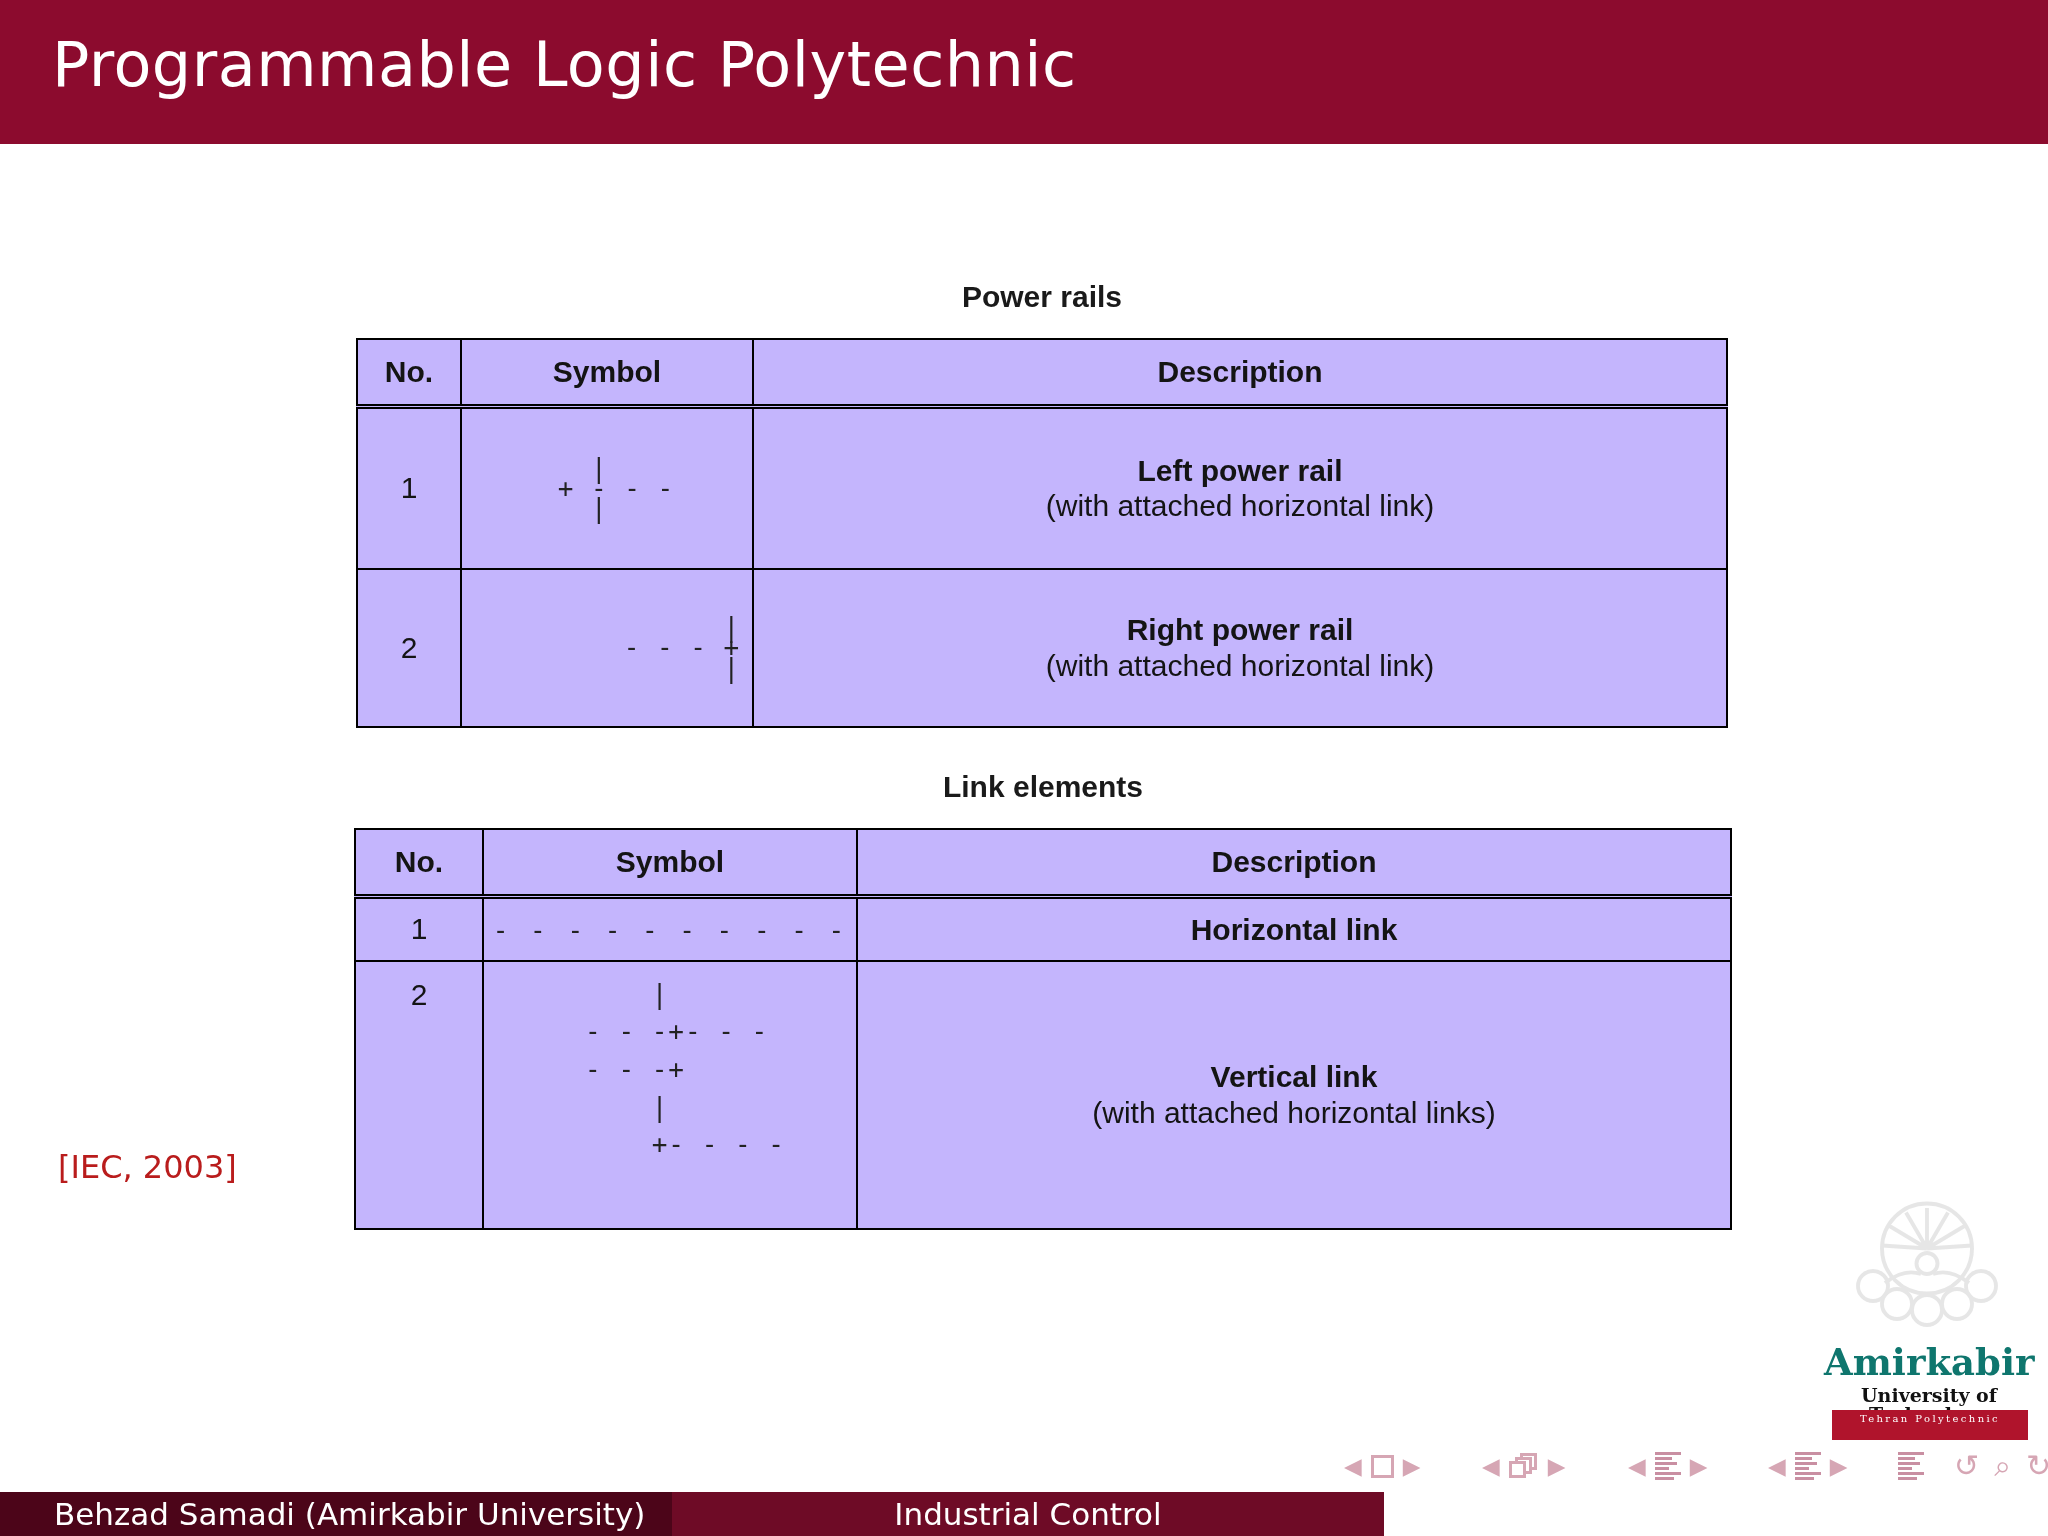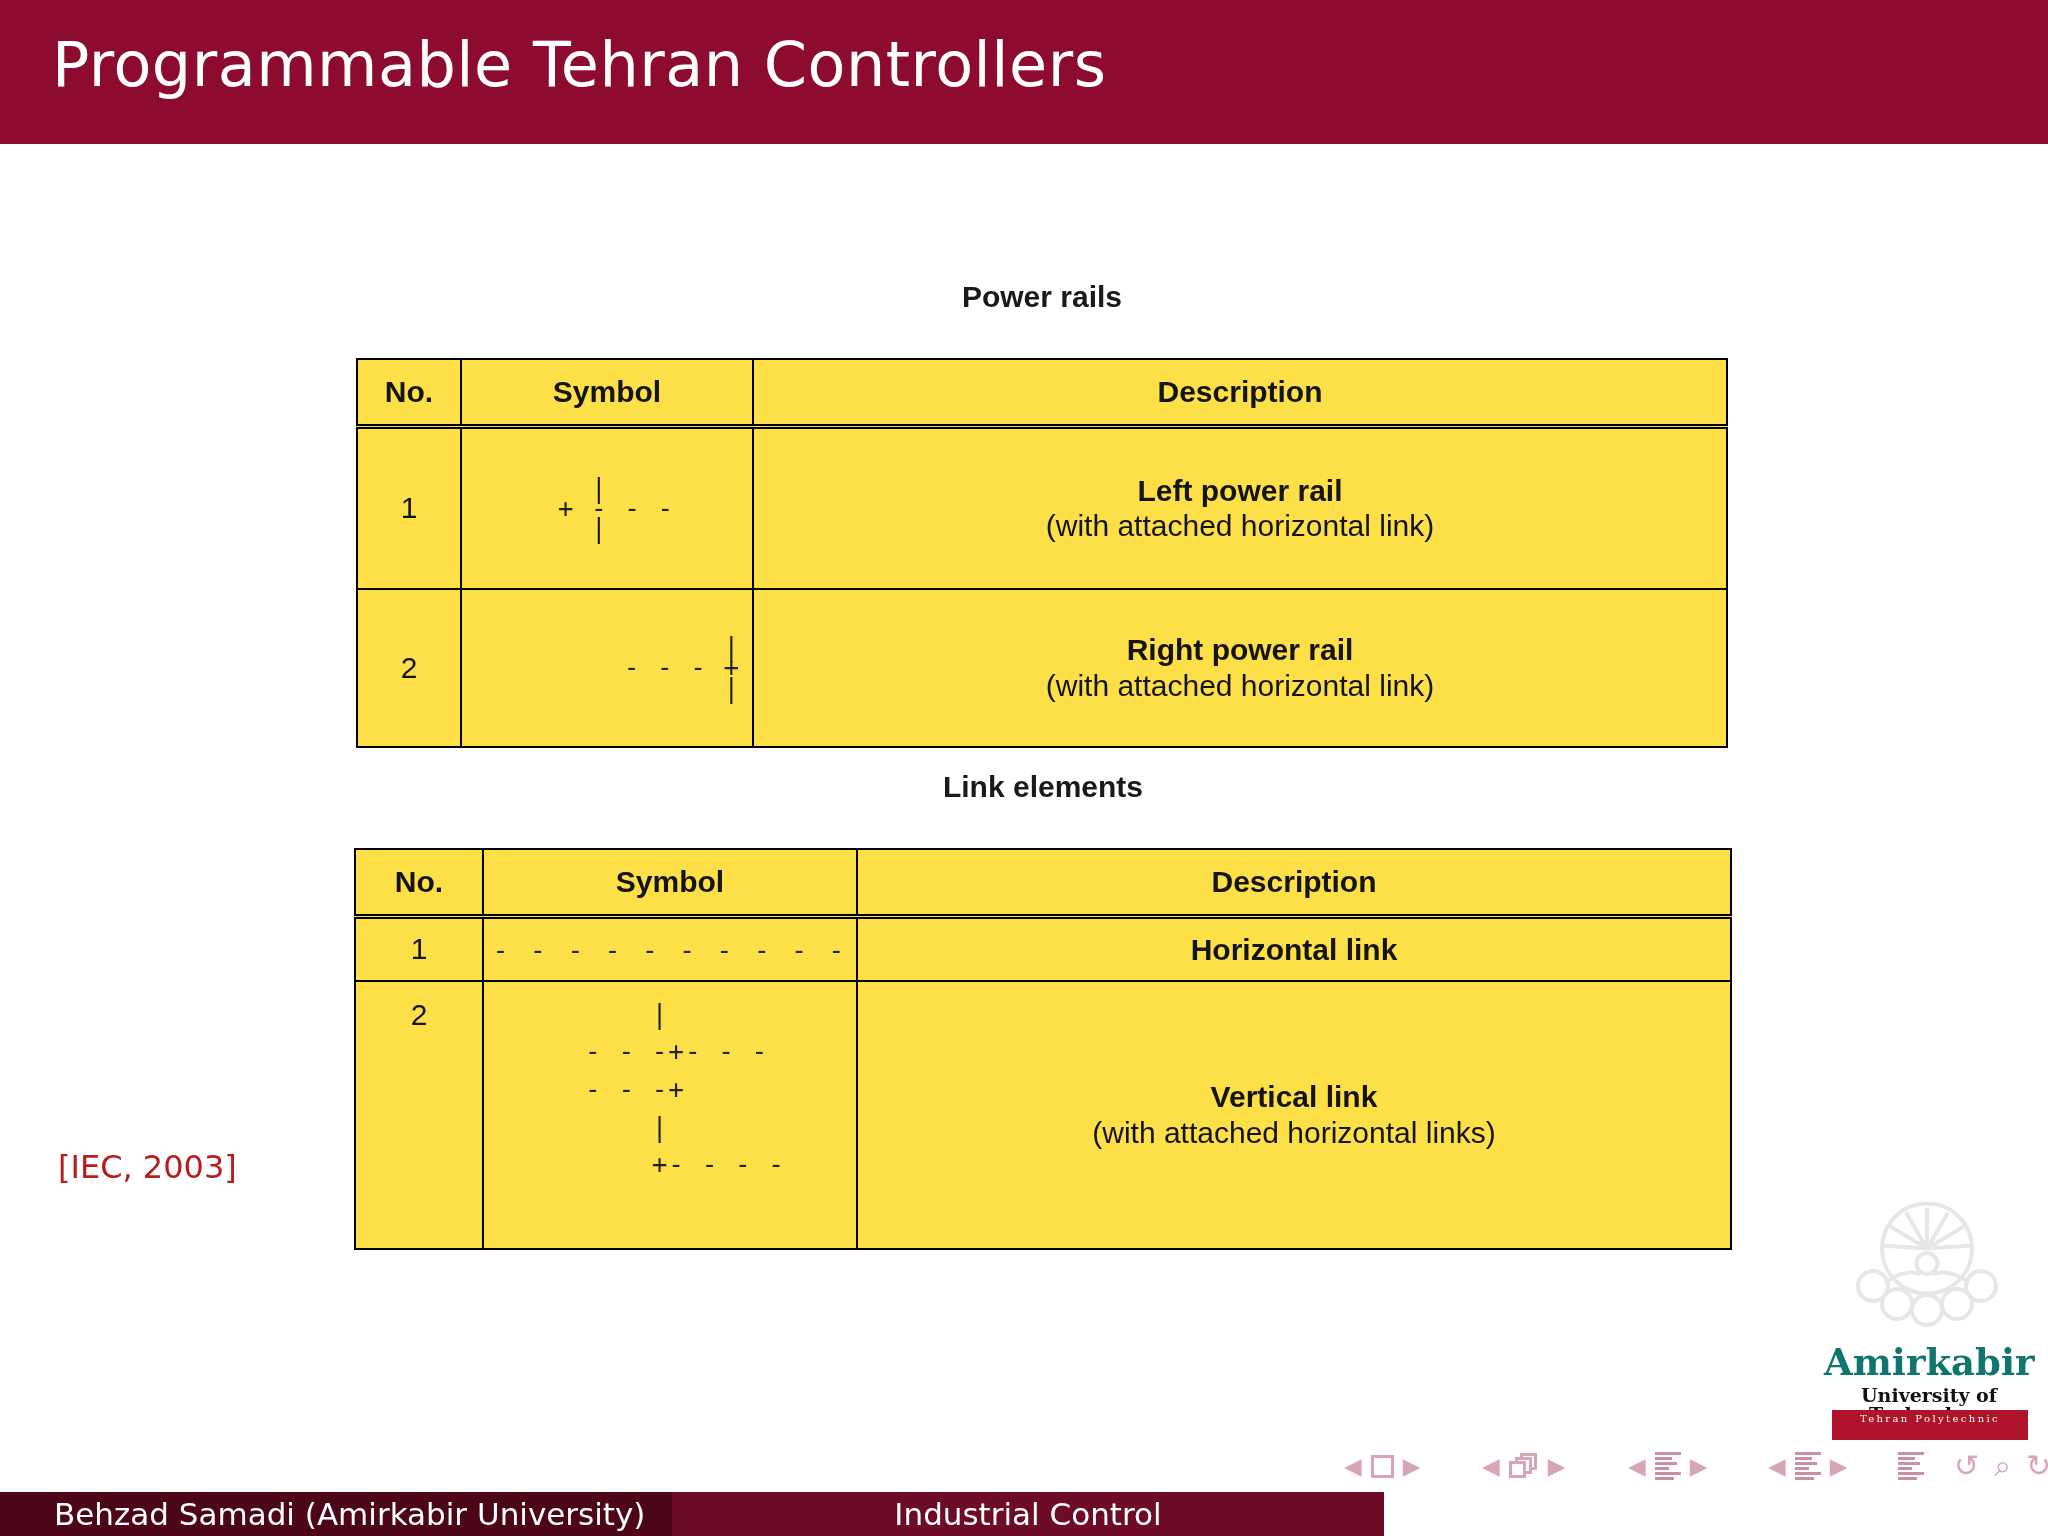--- a/index.html
+++ b/index.html
@@ -31,22 +31,21 @@
     font-family:"Liberation Sans", sans-serif;
     font-weight:bold;font-size:30px;color:#1a1a1a;
     text-align:center;
   }
 
   table.iec{
     position:absolute;
     border-collapse:collapse;
     font-family:"Liberation Sans", sans-serif;
     color:#141414;
-    background:#fde047;
-    margin-top:20px;
+    background:#c4b5fd;
   }
   table.iec td, table.iec th{
     border:2px solid #000;
     padding:0;
     vertical-align:middle;
     text-align:center;
   }
   table.iec thead th{
     font-size:30px;font-weight:bold;
     border-bottom:5px double #000;
@@ -136,21 +135,21 @@
   .f-seg span{
     color:#ffffff;font-family:"DejaVu Sans", sans-serif;font-size:31px;white-space:nowrap;
   }
   .f1 span{padding-left:54px;}
   .f3 span{padding-right:40px;}
 </style>
 </head>
 <body>
 
 <div class="titlebar">
-  <div class="title">Programmable Tehran Controllers</div>
+  <div class="title">Programmable Logic Polytechnic</div>
 </div>
 
 <div class="slide">
 
   <div class="tbl-caption" style="left:356px;top:136px;width:1372px;">Power rails</div>
 
   <table class="iec" style="left:356px;top:194px;width:1372px;">
     <colgroup>
       <col style="width:104px">
       <col style="width:292px">

